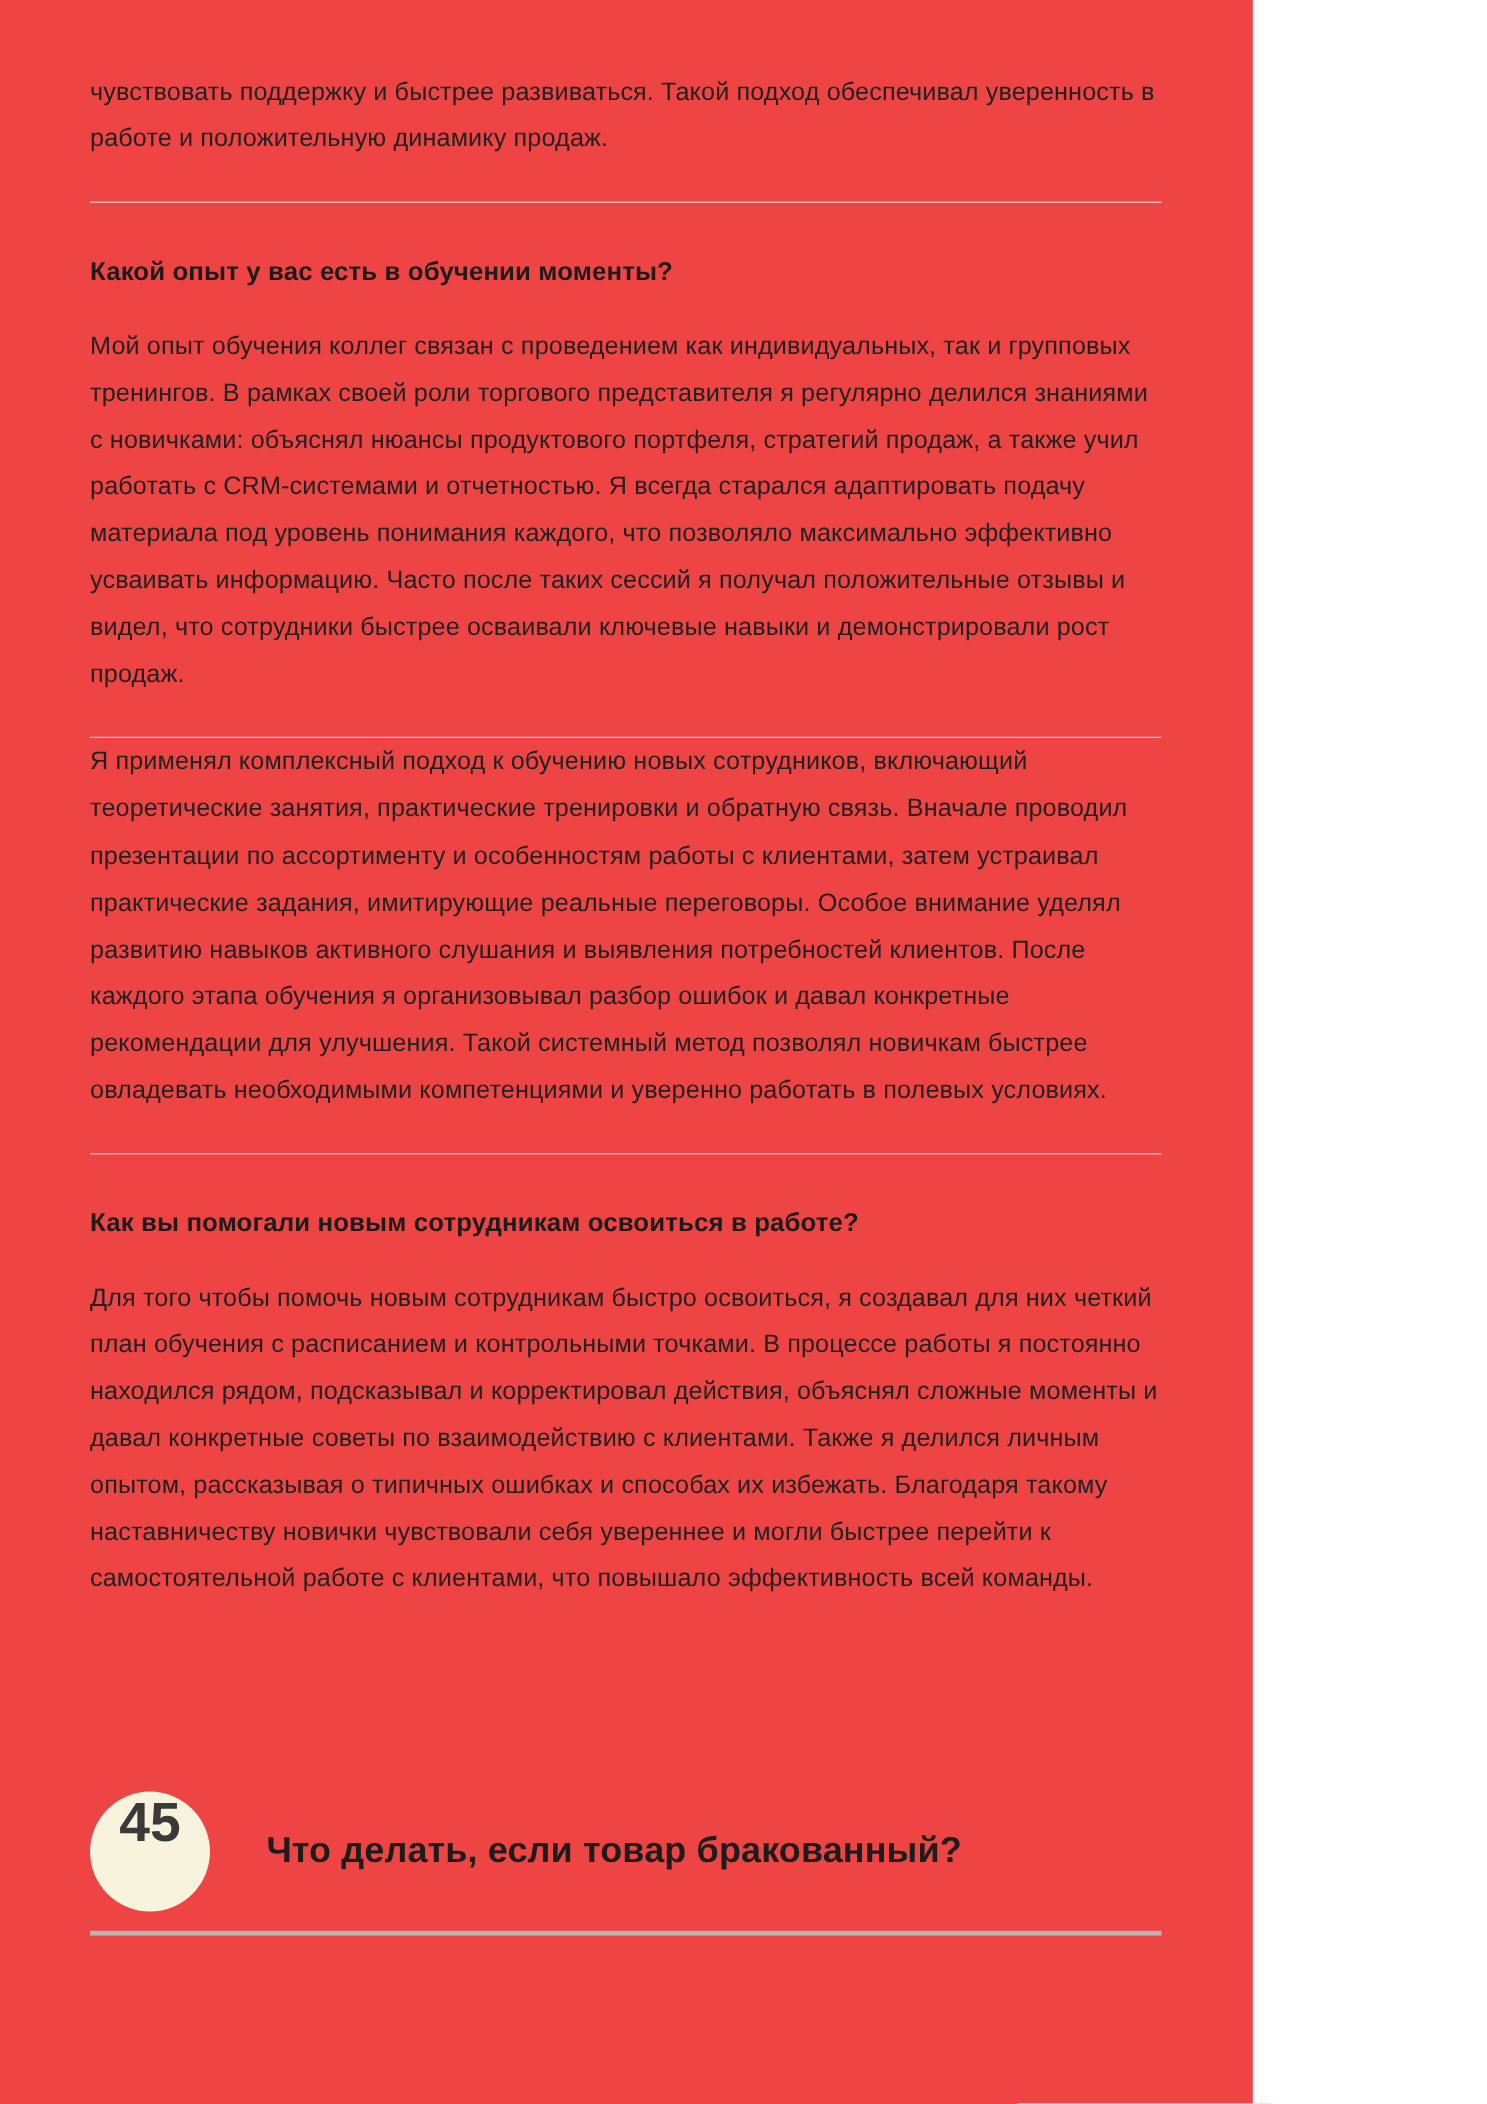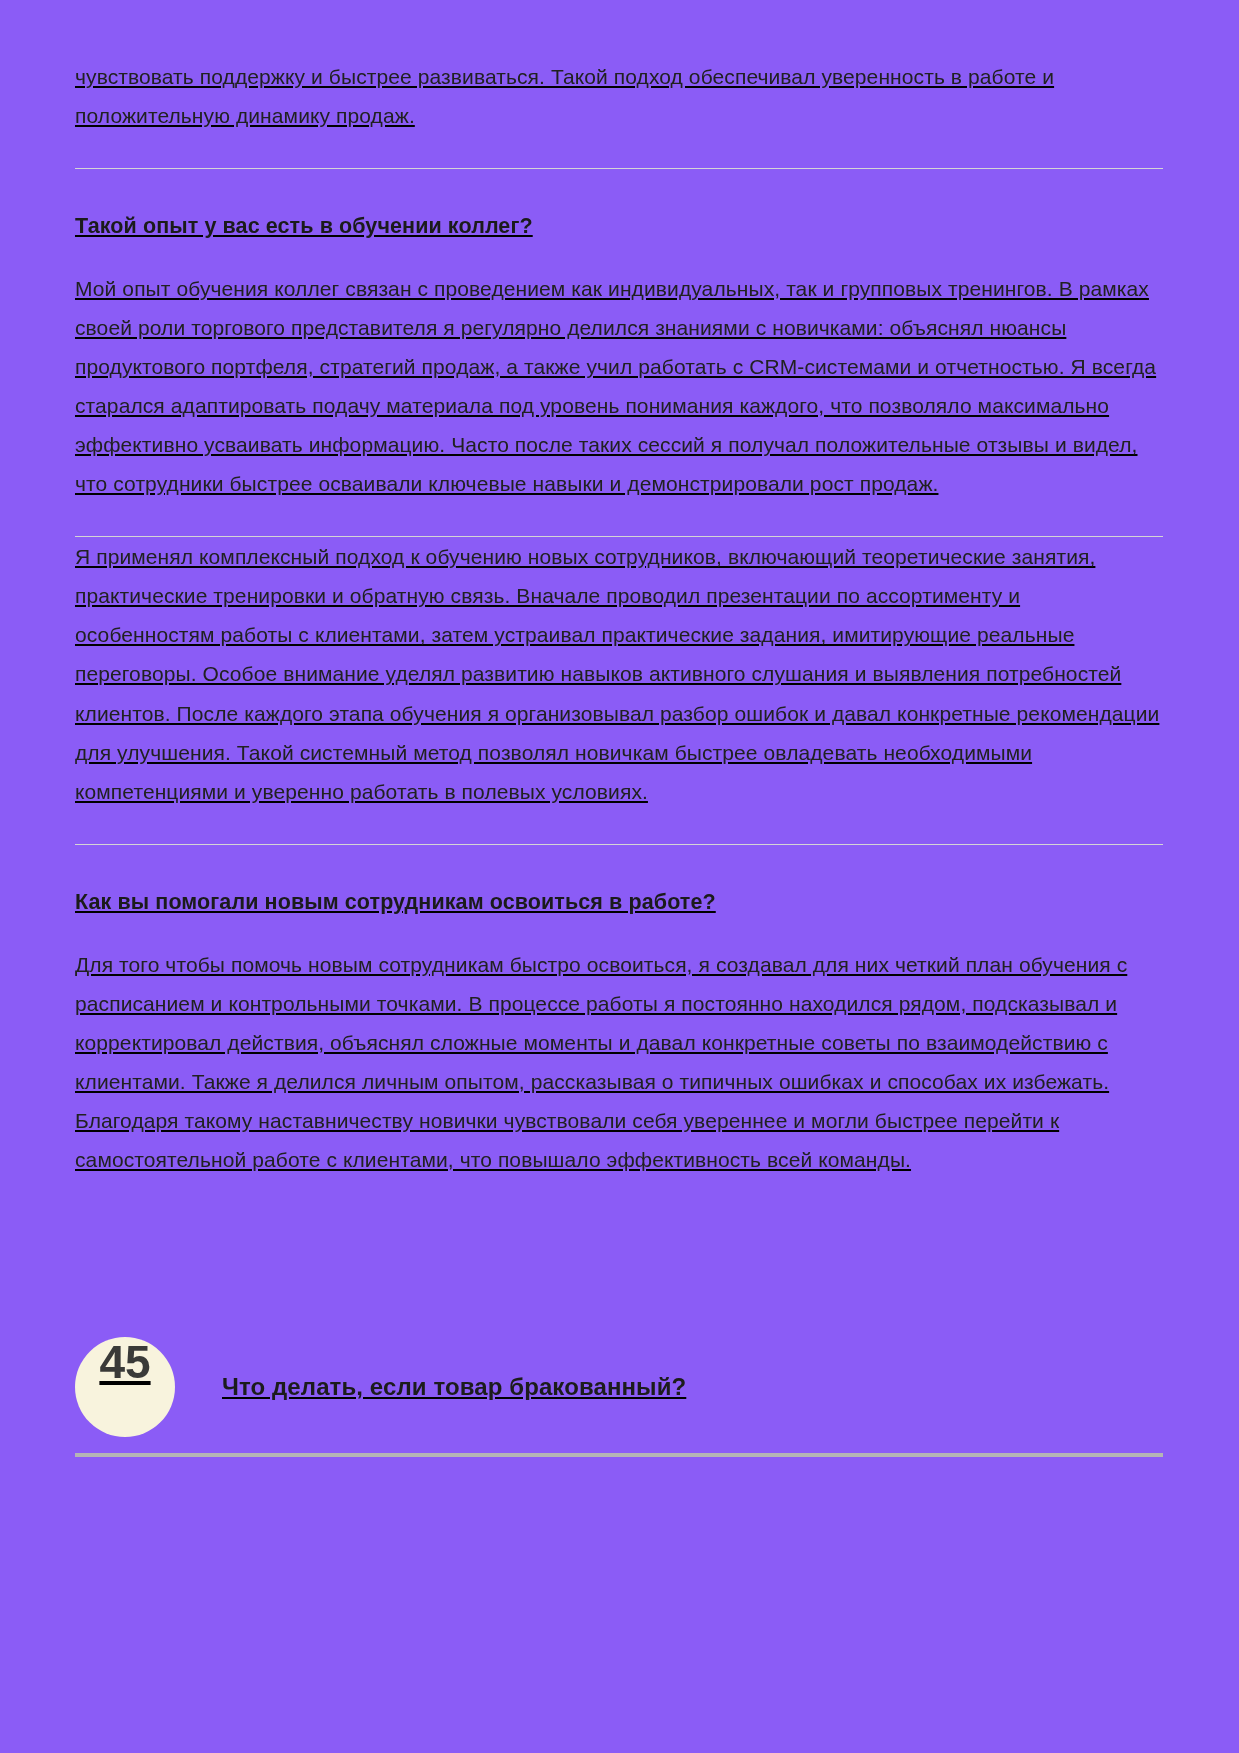--- a/index.html
+++ b/index.html
@@ -8,25 +8,24 @@
     background: #ffffff;
   }
   body {
     width: 1239px;
     min-height: 1753px;
     font-family: "Liberation Sans", "DejaVu Sans", sans-serif;
     -webkit-font-smoothing: antialiased;
   }
   .page {
     box-sizing: border-box;
-    width: 1239px;
+    width: 1044px;
     min-height: 1753px;
     padding: 57px 76px 48px 75px;
-    background: #8b5cf6;
-    text-decoration: underline;
+    background: #ef4444;
   }
   .body-text {
     font-size: 21px;
     line-height: 1.86;
     color: #212121;
     margin: 0;
     letter-spacing: 0.1px;
   }
   .divider-thin {
     border: none;
@@ -61,21 +60,21 @@
     flex: 0 0 auto;
   }
   .chapter-badge-number {
     font-size: 46px;
     font-weight: 700;
     color: #3a3a38;
     line-height: 1;
     transform: translateY(2px);
   }
   .chapter-title {
-    font-size: 24px;
+    font-size: 30px;
     font-weight: 700;
     color: #1c1c1c;
     margin: 0 0 0 47px;
     line-height: 1.25;
     letter-spacing: 0.1px;
   }
   .divider-thick {
     border: none;
     height: 4px;
     background: #b5b5b5;
@@ -85,21 +84,21 @@
 </head>
 <body>
 
 <div class="page">
 
   <p class="body-text">чувствовать поддержку и быстрее развиваться. Такой подход обеспечивал уверенность в работе и положительную динамику продаж.</p>
 
   <hr class="divider-thin">
 
   <section>
-    <h3 class="question-heading">Такой опыт у вас есть в обучении коллег?</h3>
+    <h3 class="question-heading">Какой опыт у вас есть в обучении моменты?</h3>
     <p class="body-text answer">Мой опыт обучения коллег связан с проведением как индивидуальных, так и групповых тренингов. В рамках своей роли торгового представителя я регулярно делился знаниями с новичками: объяснял нюансы продуктового портфеля, стратегий продаж, а также учил работать с CRM-системами и отчетностью. Я всегда старался адаптировать подачу материала под уровень понимания каждого, что позволяло максимально эффективно усваивать информацию. Часто после таких сессий я получал положительные отзывы и видел, что сотрудники быстрее осваивали ключевые навыки и демонстрировали рост продаж.</p>
   </section>
 
   <hr class="divider-thin">
 
   <section>
     <p class="body-text answer">Я применял комплексный подход к обучению новых сотрудников, включающий теоретические занятия, практические тренировки и обратную связь. Вначале проводил презентации по ассортименту и особенностям работы с клиентами, затем устраивал практические задания, имитирующие реальные переговоры. Особое внимание уделял развитию навыков активного слушания и выявления потребностей клиентов. После каждого этапа обучения я организовывал разбор ошибок и давал конкретные рекомендации для улучшения. Такой системный метод позволял новичкам быстрее овладевать необходимыми компетенциями и уверенно работать в полевых условиях.</p>
   </section>
 
   <hr class="divider-thin">

